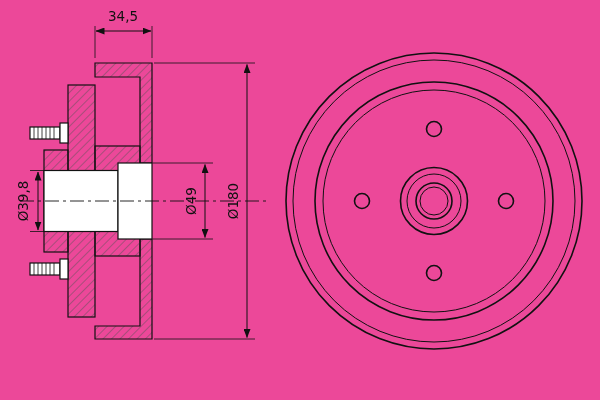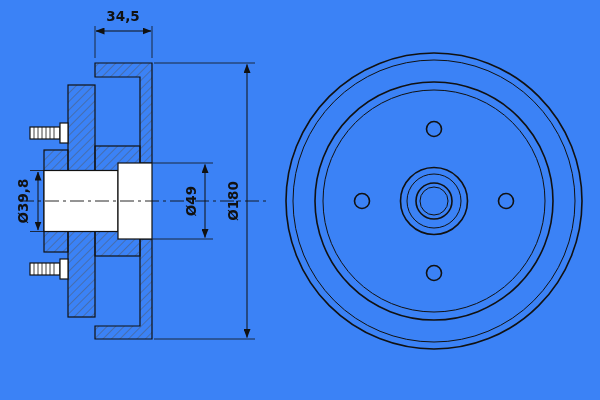--- a/index.html
+++ b/index.html
@@ -7,22 +7,21 @@
     padding: 0;
     width: 600px;
     height: 400px;
     background: #ffffff;
     font-family: "DejaVu Sans", sans-serif;
     overflow: hidden;
   }
   .drawing-wrap {
     width: 600px;
     height: 400px;
-    background: #3b82f6;
-    font-weight: bold;
+    background: #ec4899;
   }
   svg text {
     font-family: "DejaVu Sans", "Liberation Sans", sans-serif;
     font-size: 13.5px;
     fill: #111;
   }
   .hatched { stroke: #111; stroke-width: 1.2; fill: url(#hatch); }
   .whitecut { stroke: #111; stroke-width: 1.2; fill: #ffffff; }
   .dim { stroke: #111; stroke-width: 1; fill: none; }
   .ext { stroke: #111; stroke-width: 0.8; fill: none; }

